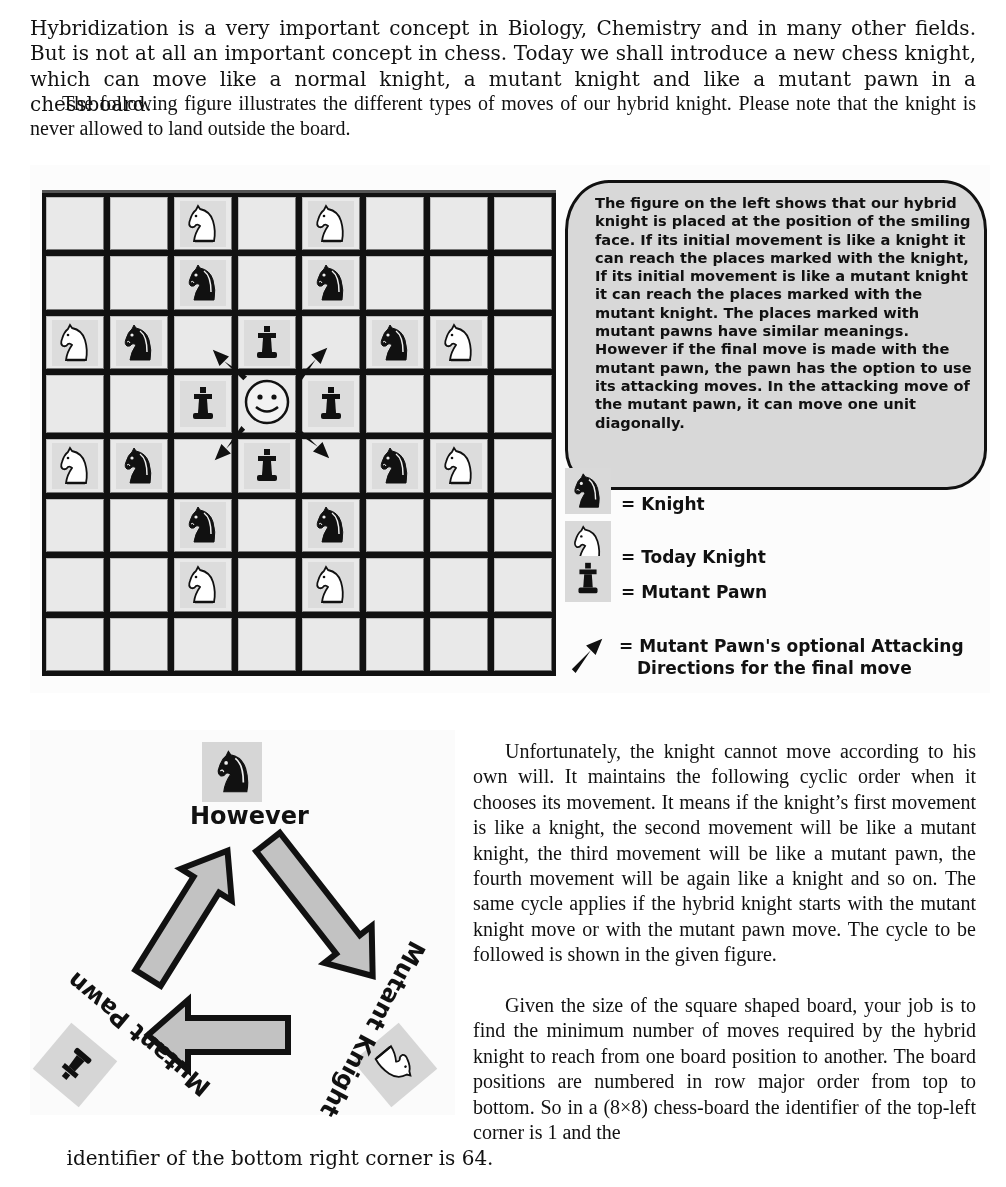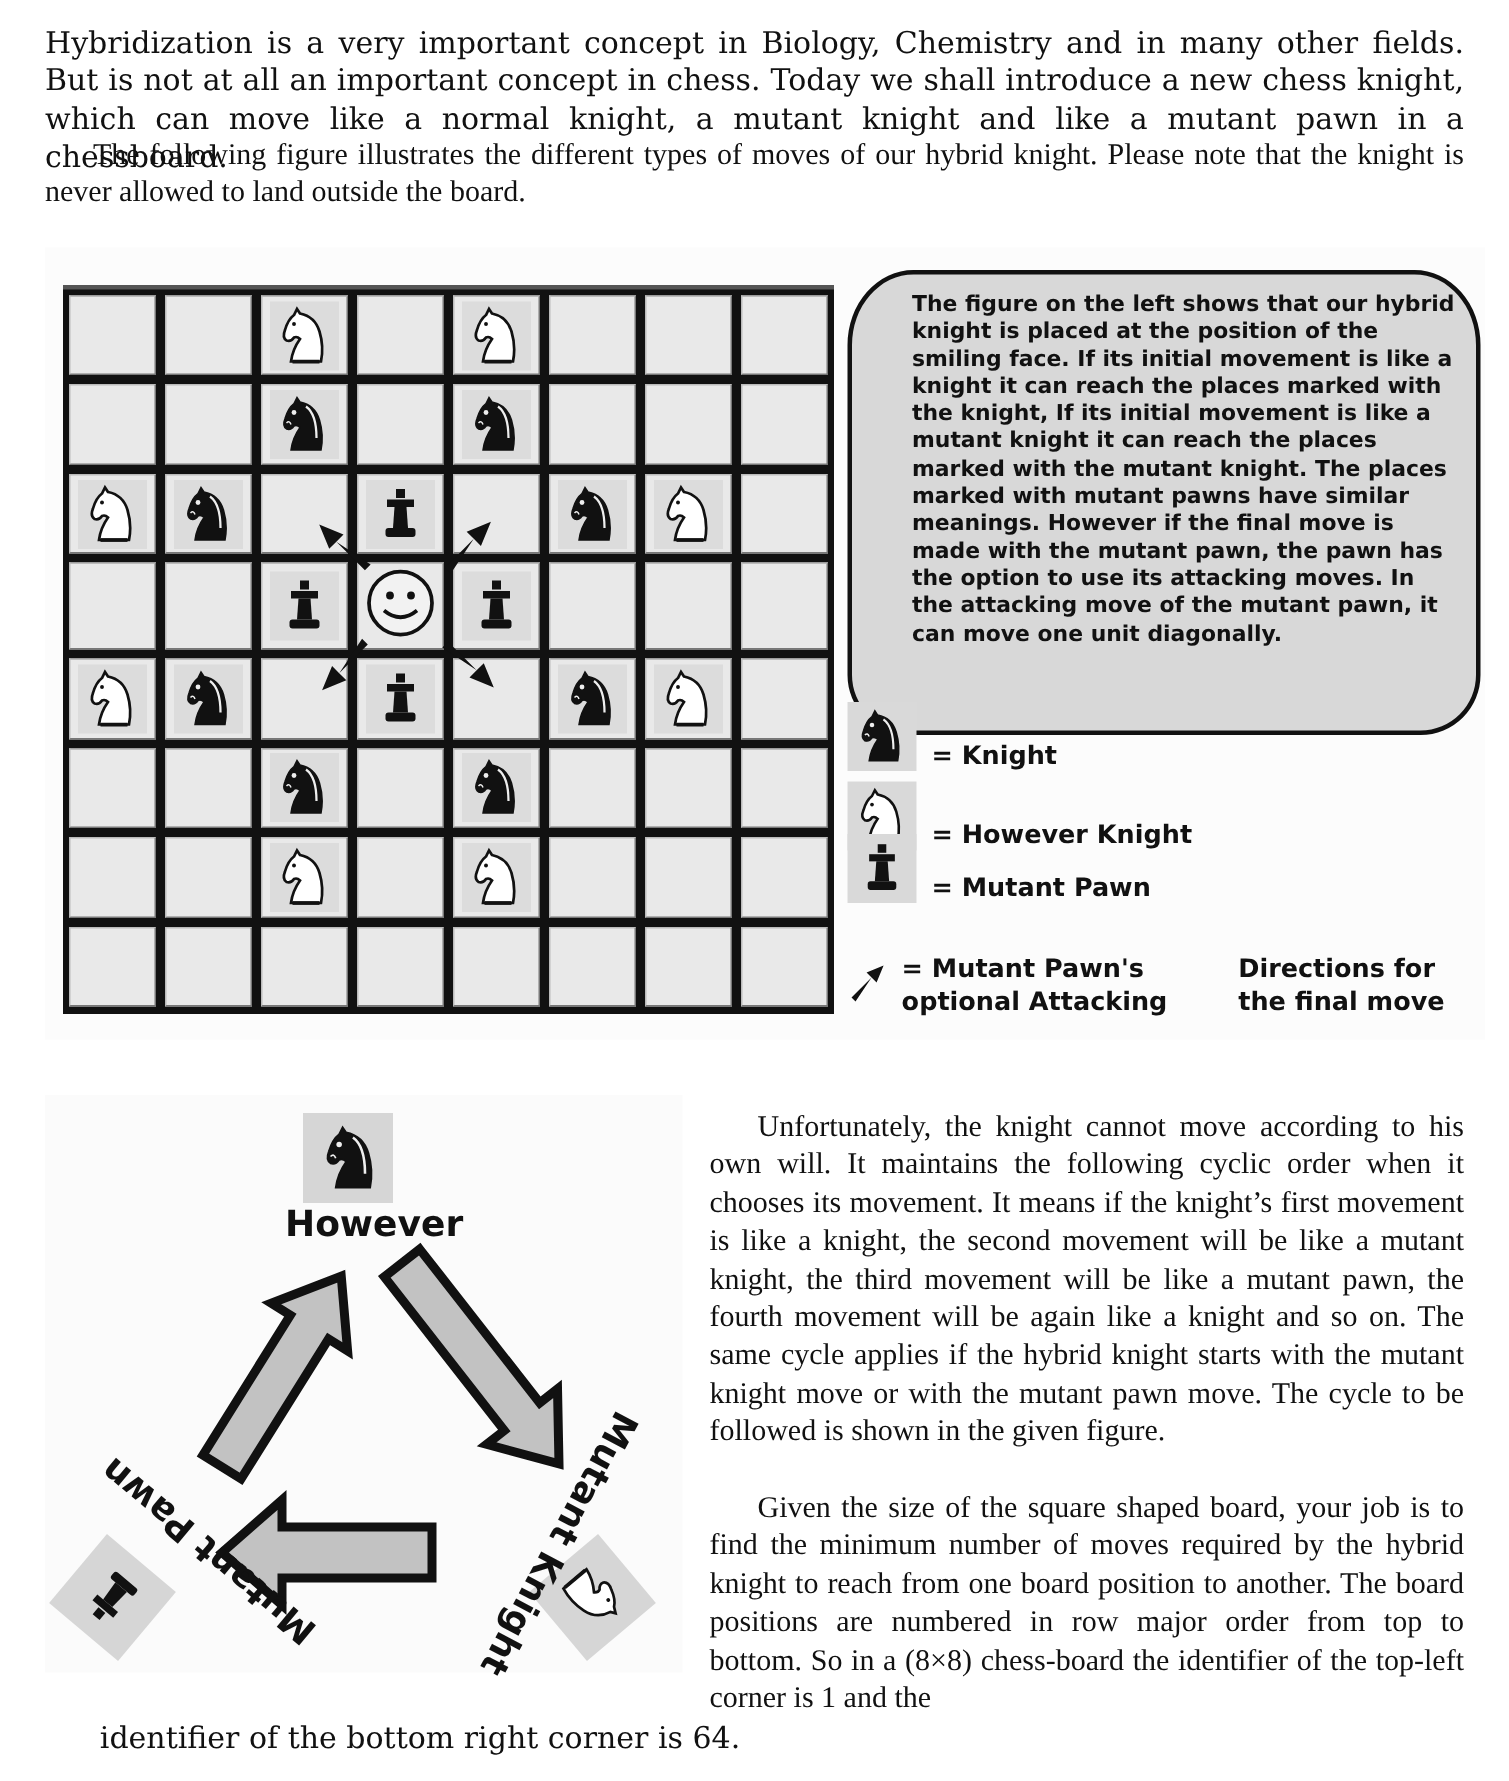--- a/index.html
+++ b/index.html
@@ -18,21 +18,21 @@
            gap:6px; padding:4px 4px 5px 4px; }
   .cell { background:#e9e9e9; border:1px solid #777; border-top-color:#bbb; border-left-color:#bbb;
           position:relative; display:flex; align-items:center; justify-content:center; }
   .piece { width:46px; height:46px; background:#dcdcdc; display:flex; align-items:center; justify-content:center; }
   .piece svg { width:42px; height:42px; }
   .smile svg { width:52px; height:52px; }
   .arrow { position:absolute; width:40px; height:40px; pointer-events:none; }
 
   #bubble { position:absolute; left:535px; top:15px; width:422px; height:310px; box-sizing:border-box;
             background:#d8d8d8; border:3px solid #111; border-radius:44px 44px 40px 40px / 50px 50px 40px 40px;
-            padding:11px 10px 8px 40px;
+            padding:11px 10px 8px 27px;
             font-family:"DejaVu Sans","Liberation Sans",sans-serif; font-weight:bold; font-size:14.6px; line-height:18.3px; color:#111; }
   .legend { position:absolute; left:535px; display:flex; align-items:flex-end;
             font-family:"DejaVu Sans","Liberation Sans",sans-serif; font-weight:bold; font-size:17px; color:#111; }
   .legend .lg-ico { width:46px; height:46px; background:#d9d9d9; display:flex; align-items:center; justify-content:center; margin-right:10px; }
   .legend .lg-ico svg { width:40px; height:40px; }
   .legend .lg-arrow { width:46px; height:40px; margin-right:8px; }
   #lg-k { top:303px; }
   #lg-mk { top:356px; }
   #lg-mp { top:391px; }
   #lg-ar { top:470px; align-items:flex-start; line-height:22px; }
@@ -280,35 +280,35 @@
         </svg>
       </span>
     <span>= Knight</span>
   </div>
   <div class="legend" id="lg-mk">
     <span class="lg-ico">
         <svg viewBox="0 0 42 42">
           <use href="#knight-white"></use>
         </svg>
       </span>
-    <span>= However Knight</span>
+    <span>= Today Knight</span>
   </div>
   <div class="legend" id="lg-mp">
     <span class="lg-ico">
         <svg viewBox="0 0 42 42">
           <use href="#pawn-black"></use>
         </svg>
       </span>
     <span>= Mutant Pawn</span>
   </div>
   <div class="legend" id="lg-ar">
     <svg class="lg-arrow" viewBox="0 0 42 42">
         <use href="#arrow-ne"></use>
       </svg>
-    <span style="display:flex;flex-direction:row;">
+    <span style="display:flex;flex-direction:column;">
       <span>= Mutant Pawn's optional Attacking</span>
       <span style="padding-left:18px">Directions for the final move</span>
     </span>
   </div>
 <svg viewBox="0 0 42 42" class="arrow" style="left: 178.75px; top: 179.3px; transform: rotate(-90deg);">
       <use href="#arrow-ne"></use>
     </svg>
     <svg viewBox="0 0 42 42" class="arrow" style="left: 262.75px; top: 179.3px; transform: rotate(0deg);">
       <use href="#arrow-ne"></use>
     </svg>

